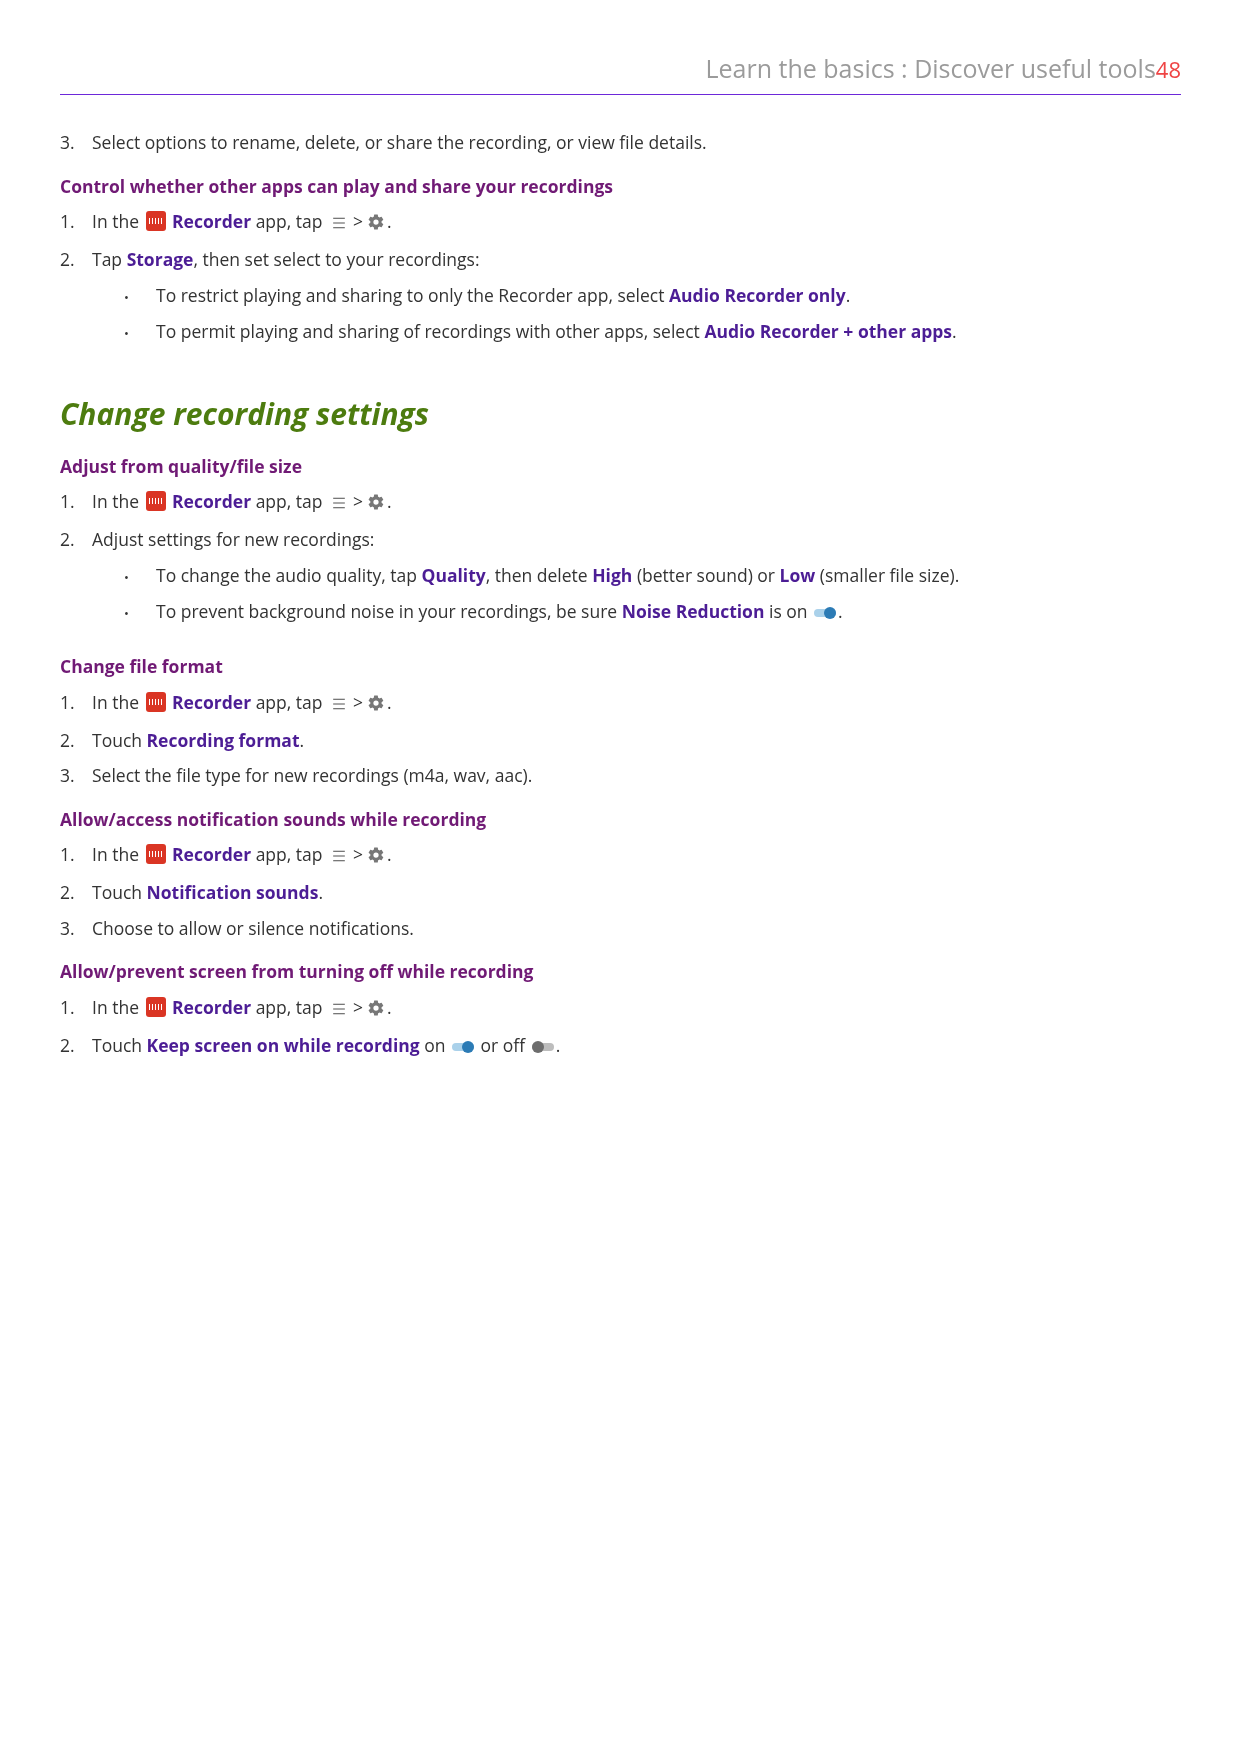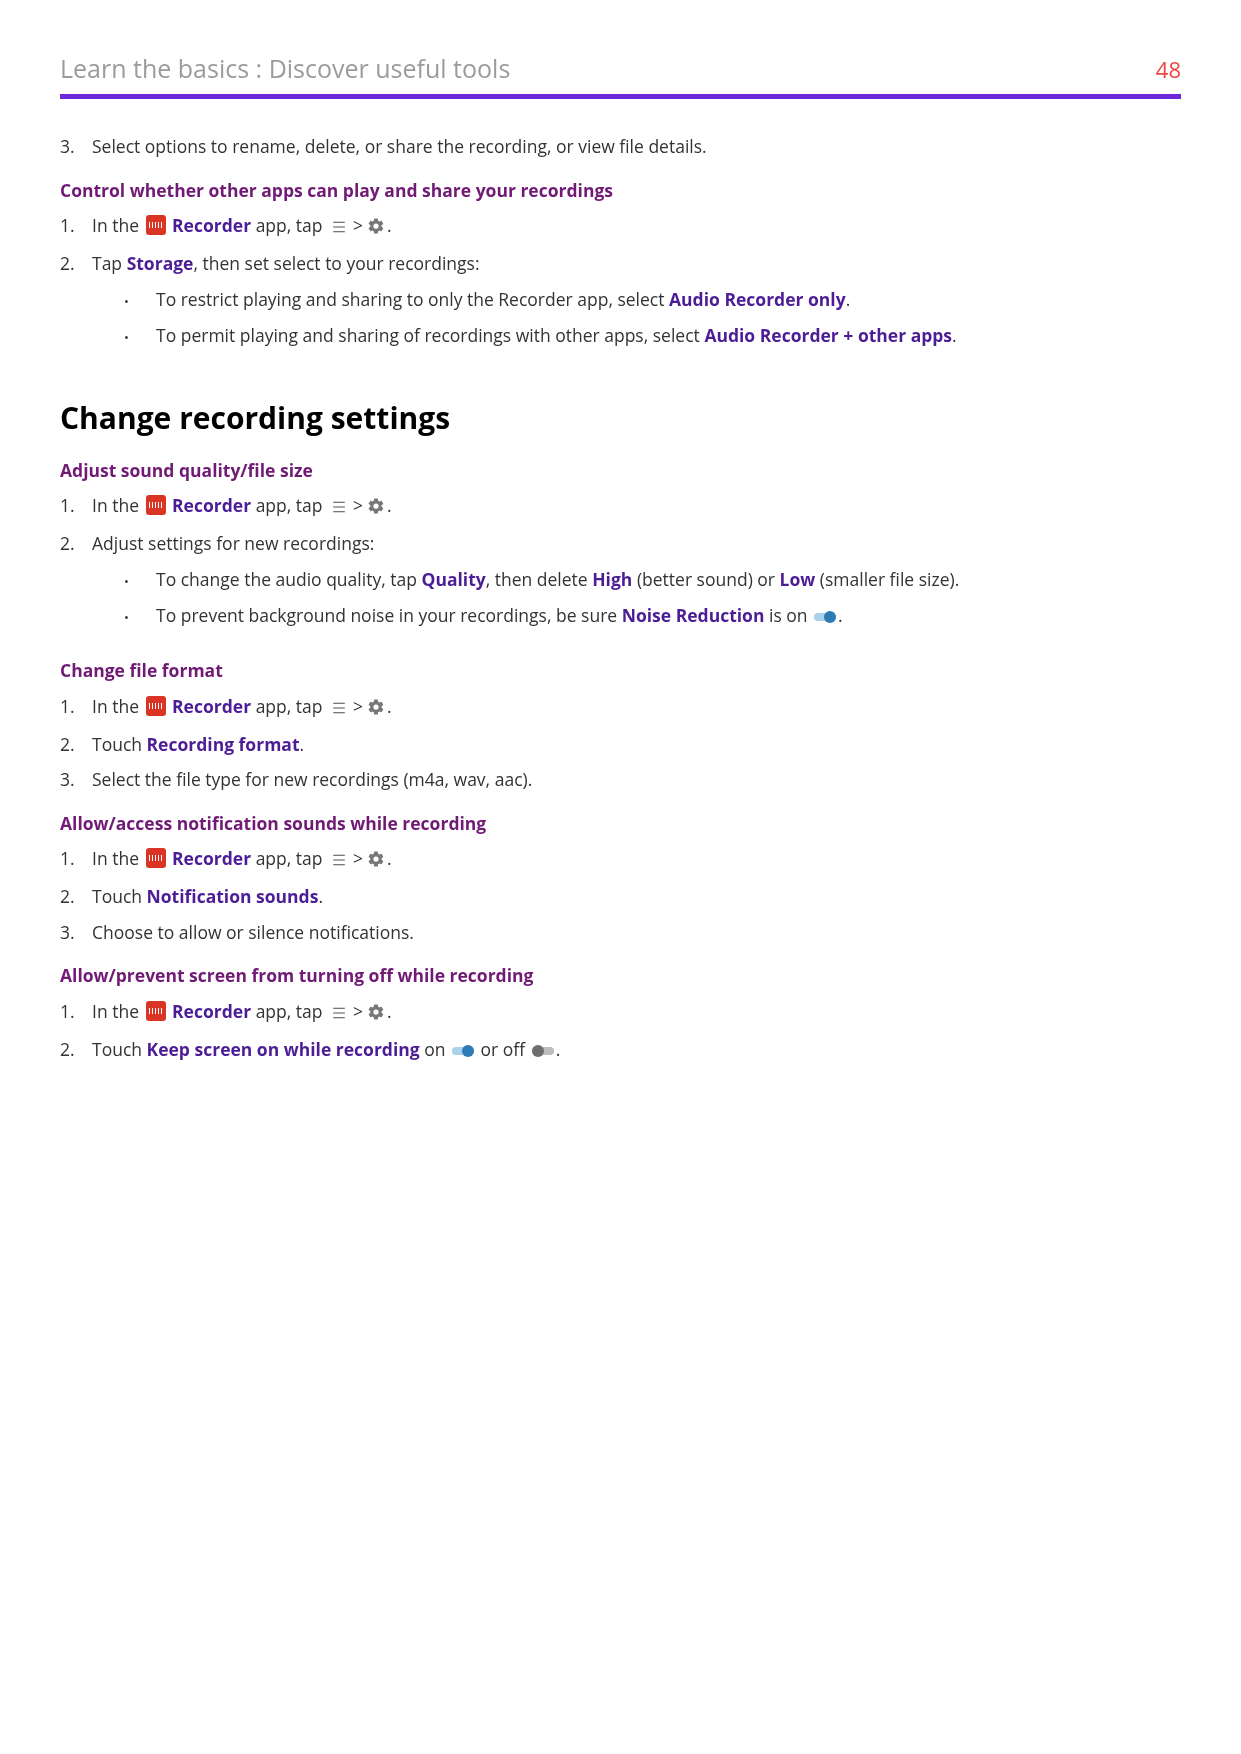--- a/index.html
+++ b/index.html
@@ -7,41 +7,42 @@
     font-family: "Open Sans", "Segoe UI", -apple-system, sans-serif;
     margin: 0;
     padding: 50px 60px 60px 60px;
     width: 1241px;
     color: #333;
     font-size: 17.5px;
     line-height: 1.45;
   }
   .header-row {
     display: flex;
-    justify-content: space-between;
+    justify-content: flex-end;
     align-items: baseline;
-    border-bottom: 5px solid #6d28d9;
+    border-bottom: 1px solid #6d28d9;
     padding-bottom: 8px;
     margin-bottom: 35px;
   }
   .header-title {
     font-size: 25px;
     color: #9b9b9b;
     font-weight: 400;
   }
   .page-num {
     font-size: 22px;
     color: #ef4444;
     font-weight: 400;
   }
   h2.section {
     font-size: 30px;
     font-weight: 700;
-    color: #000000;
+    color: #4d7c0f;
     margin: 36px 0 14px 0;
+    font-style: italic;
   }
   .subhead {
     font-weight: 700;
     color: #701a75;
     margin: 18px 0 10px 0;
   }
   ol.numlist {
     padding-left: 0;
     margin: 0 0 10px 0;
     list-style: none;
@@ -161,21 +162,21 @@
             <span class="dot">•</span>
             <span class="content"><span>To permit playing and sharing of recordings with other apps, select </span><span class="bold">Audio Recorder + other apps</span><span>.</span></span>
           </li>
       </ul>
     </span>
   </li>
 </ol>
 
 <h2 class="section">Change recording settings</h2>
 
-<div class="subhead">Adjust sound quality/file size</div>
+<div class="subhead">Adjust from quality/file size</div>
 <ol class="numlist">
   <li>
     <span class="marker">1.</span>
     <span class="content">
       <span>In the </span><span class="icon-app"></span><span class="bold"> Recorder</span><span> app, tap </span><span class="icon-menu"><svg viewBox="0 0 24 24" fill="none" stroke="#777" stroke-width="2.2">
             <line x1="2" y1="4" x2="22" y2="4"></line>
             <line x1="2" y1="12" x2="22" y2="12"></line>
             <line x1="2" y1="20" x2="22" y2="20"></line>
           </svg></span><span class="gt">&gt;</span><span class="icon-gear"><svg viewBox="0 0 24 24" fill="#777">
             <path d="M19.4 13a7.5 7.5 0 0 0 .07-1 7.5 7.5 0 0 0-.07-1l2.11-1.65a.5.5 0 0 0 .12-.64l-2-3.46a.5.5 0 0 0-.61-.22l-2.49 1a7.3 7.3 0 0 0-1.73-1l-.38-2.65A.5.5 0 0 0 13.93 2h-4a.5.5 0 0 0-.49.42L9.06 5.07a7.3 7.3 0 0 0-1.73 1l-2.49-1a.5.5 0 0 0-.61.22l-2 3.46a.5.5 0 0 0 .12.64L4.46 11a7.5 7.5 0 0 0-.07 1 7.5 7.5 0 0 0 .07 1l-2.11 1.65a.5.5 0 0 0-.12.64l2 3.46a.5.5 0 0 0 .61.22l2.49-1a7.3 7.3 0 0 0 1.73 1l.38 2.65a.5.5 0 0 0 .49.42h4a.5.5 0 0 0 .49-.42l.38-2.65a7.3 7.3 0 0 0 1.73-1l2.49 1a.5.5 0 0 0 .61-.22l2-3.46a.5.5 0 0 0-.12-.64ZM12 15.5A3.5 3.5 0 1 1 15.5 12 3.5 3.5 0 0 1 12 15.5Z"></path>

